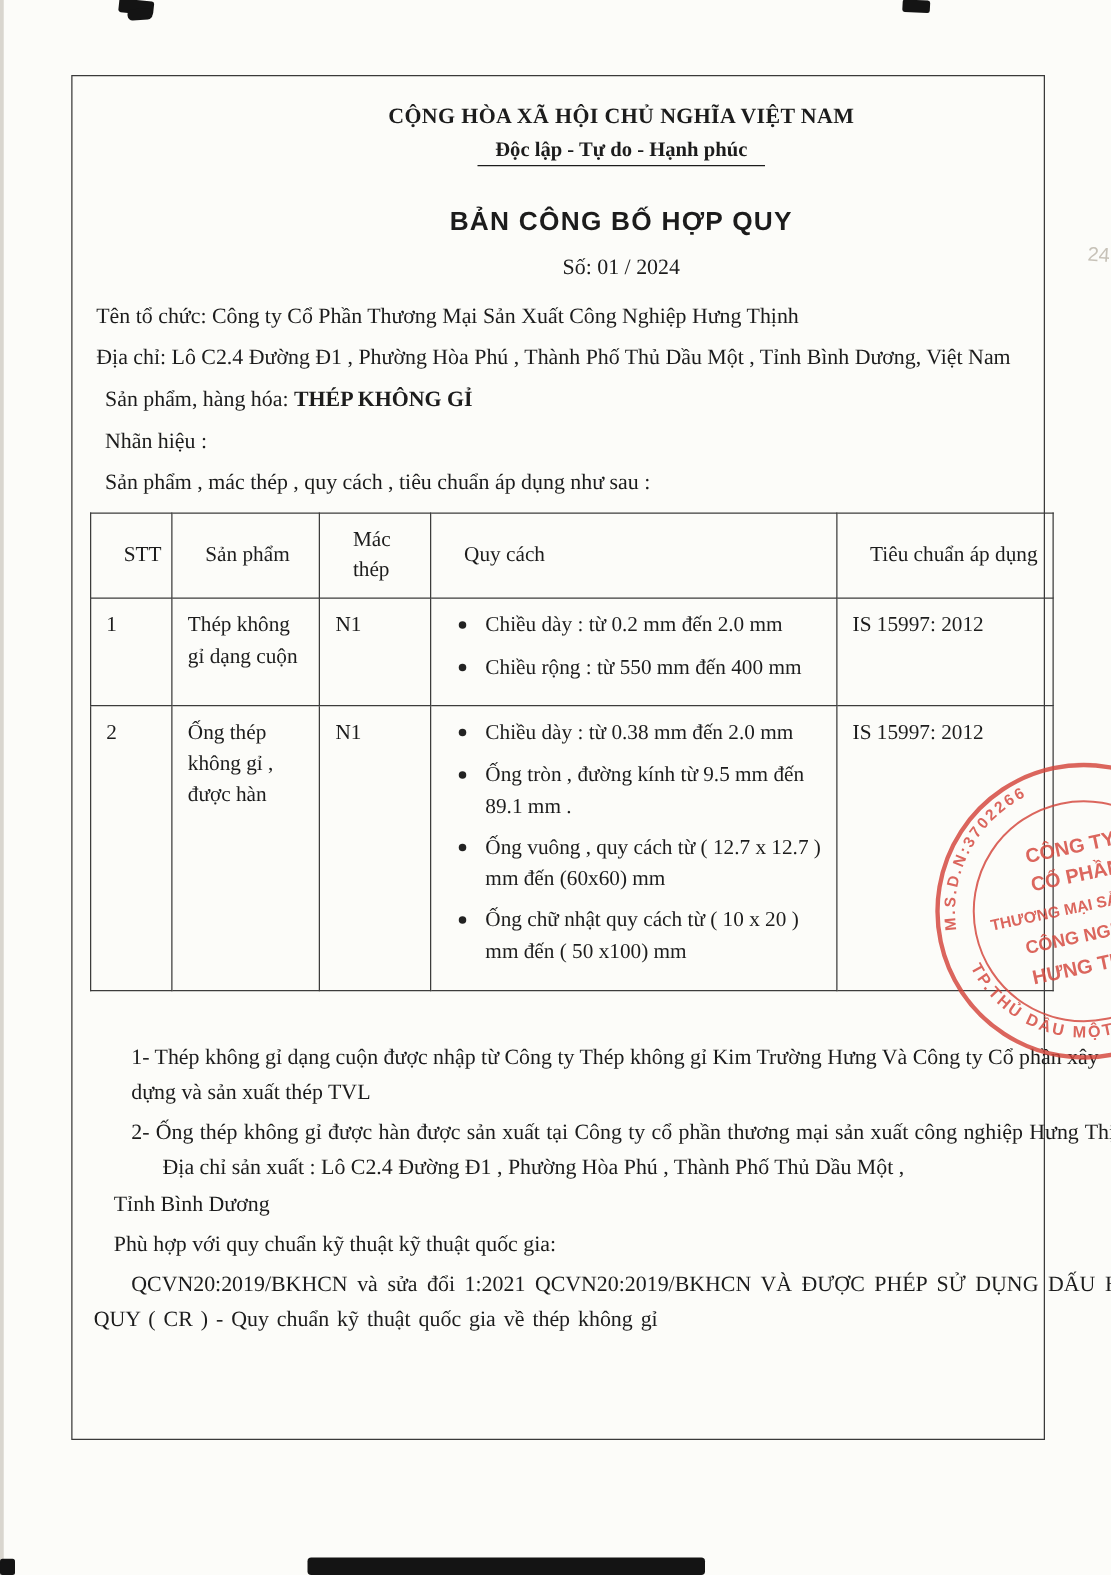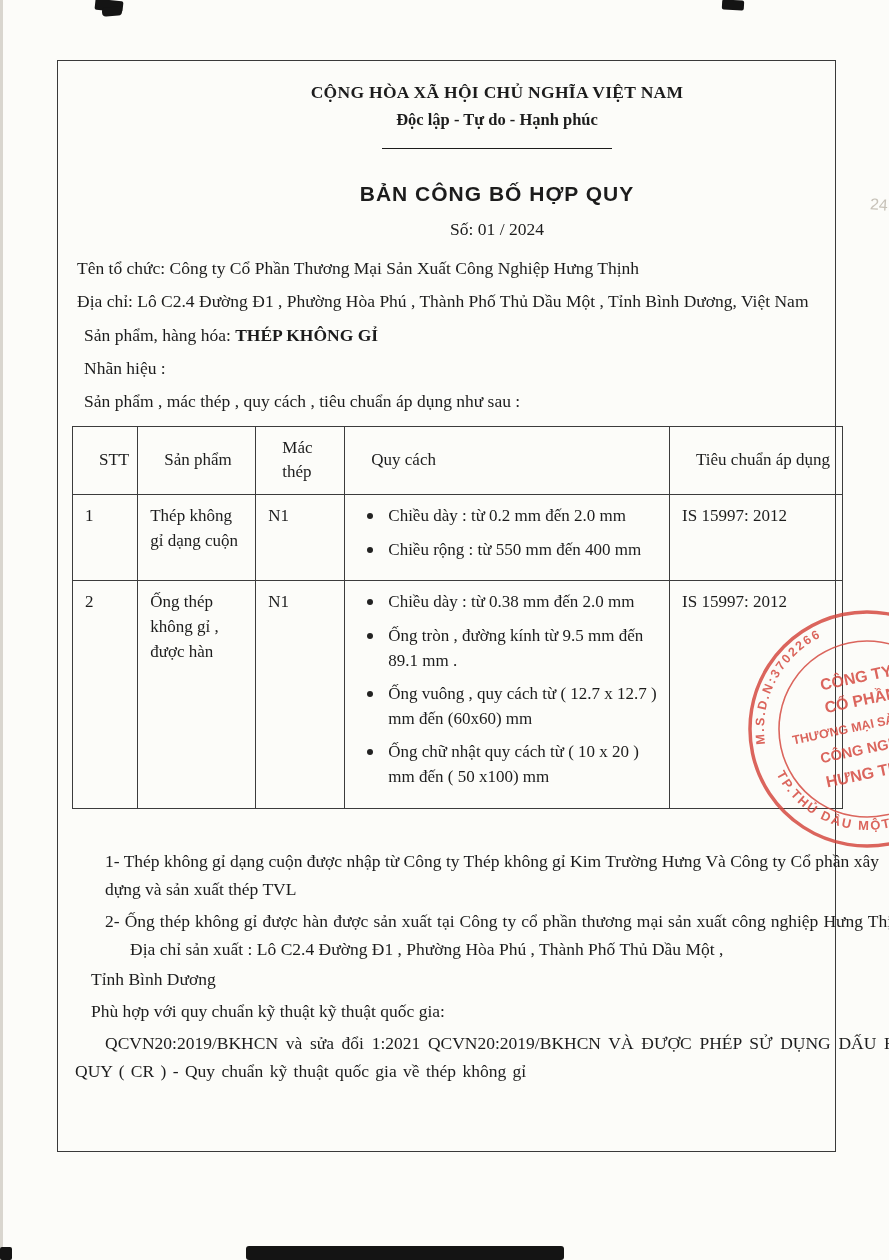--- a/index.html
+++ b/index.html
@@ -24,21 +24,21 @@
   
   .frame {
     position:absolute; left:57px; top:60px; width:779px; height:1092px;
     border:1.5px solid #3a3a3a;
   }
   .content { position:absolute; left:57px; top:60px; width:878px; padding:16px 12px 0 14px; }
 
   .center { text-align:center; }
   .nat-line1 { font-weight:bold; font-size:17.5px; letter-spacing:.3px; margin-top:6px; }
   .nat-line2 { margin-top:7px; font-size:16.5px; font-weight:bold; }
-  .nat-line2 span { display:inline-block; border-bottom:1.6px solid #1c1c1c; padding:0 14px 18px 14px; }
+  .nat-line2 span { display:inline-block; border-bottom:1.6px solid #1c1c1c; padding:0 14px 2px 14px; }
   .doc-title { margin-top:33px; font-size:21px; font-weight:bold; letter-spacing:1px; font-family:"Liberation Sans", sans-serif; }
   .doc-number { margin-top:13px; font-size:17.5px; }
 
   .para { font-size:17.5px; line-height:1.62; margin-top:5px; padding:0 6px 0 6px; }
   .para.first { margin-top:14px; }
   .para .bold { font-weight:bold; }
   .indent { padding-left:13px; }
 
   
   table.spec {

